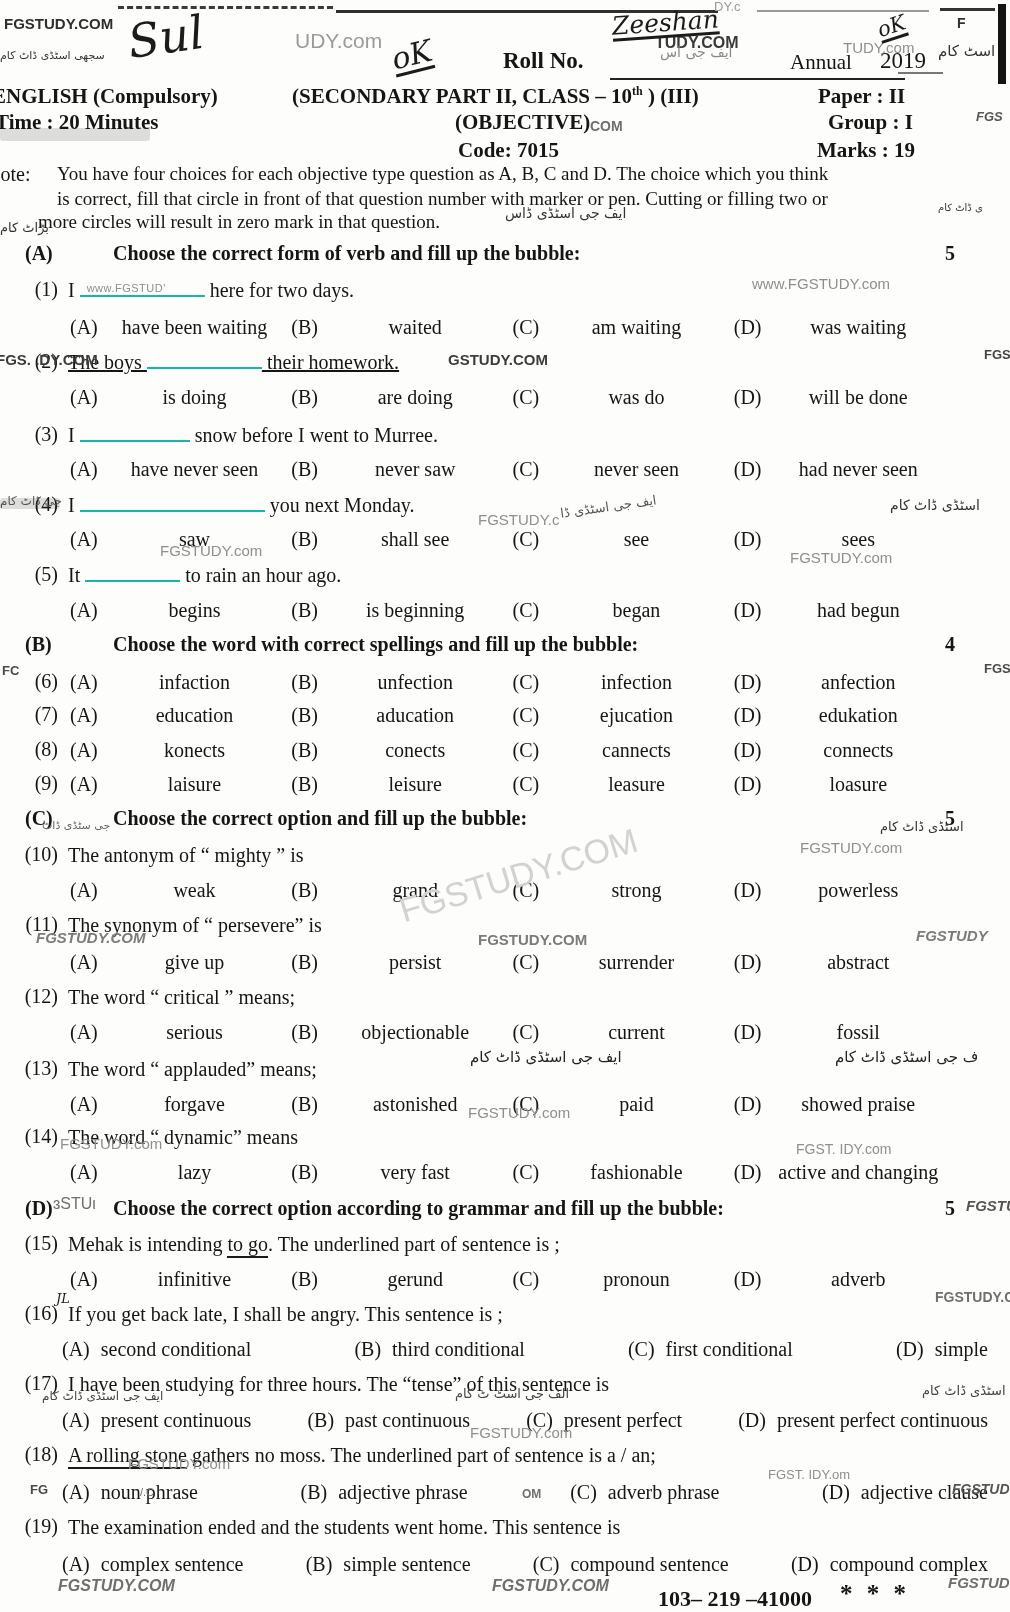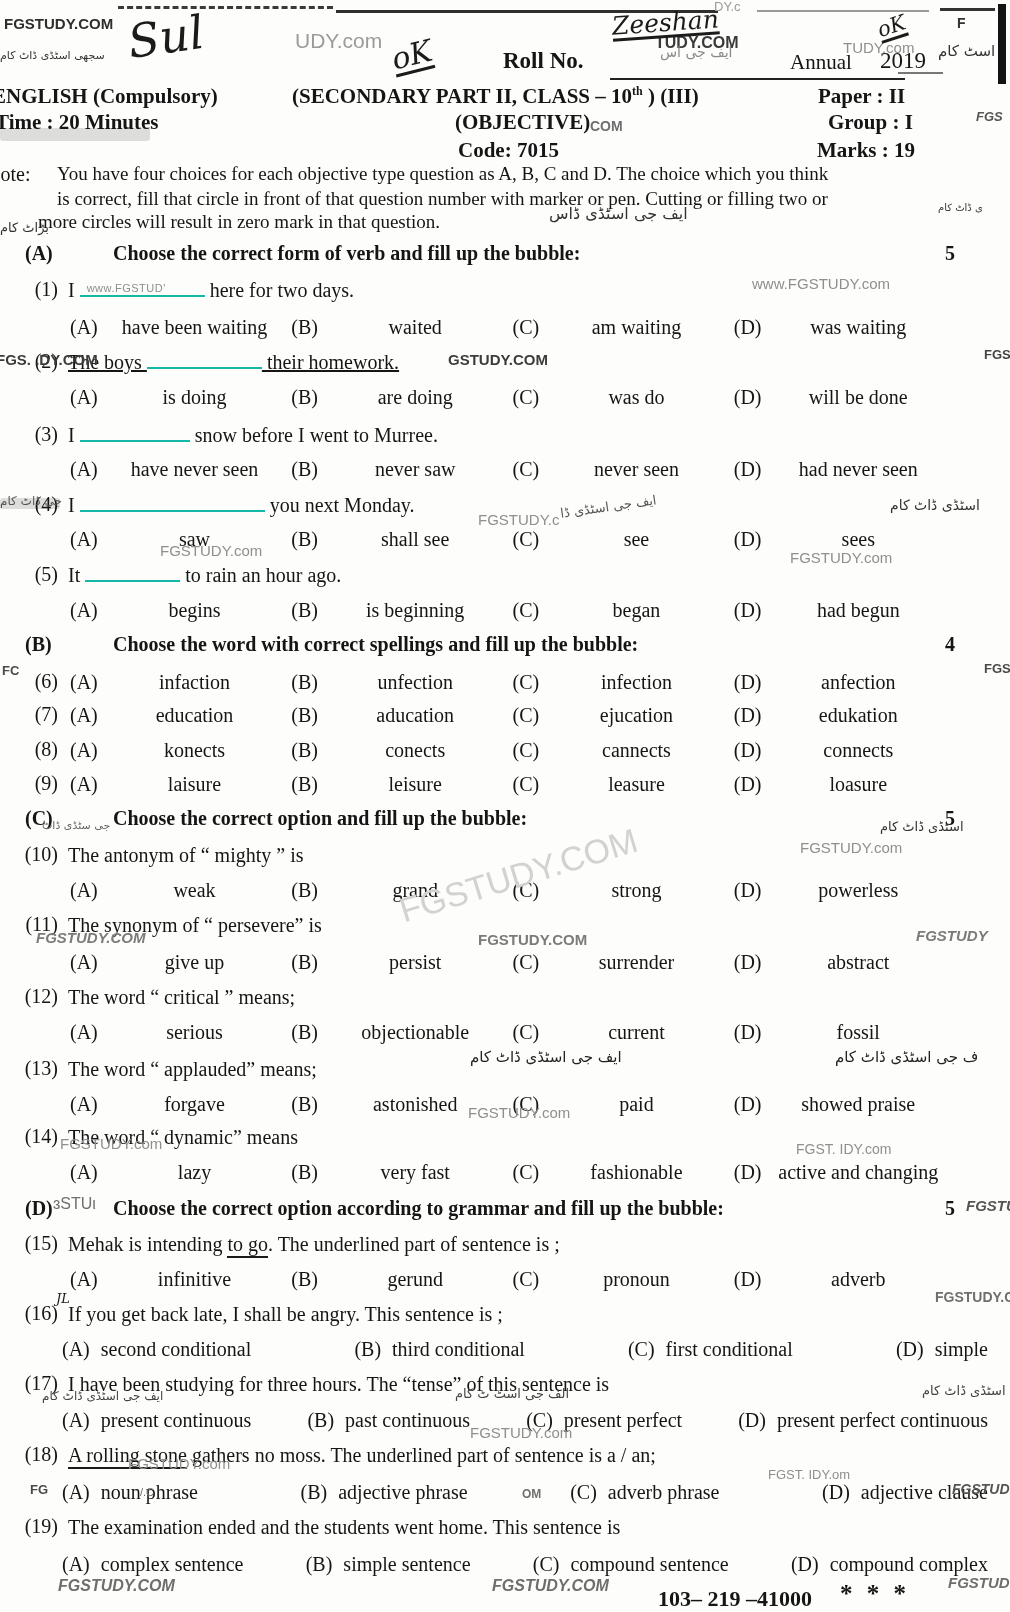--- a/index.html
+++ b/index.html
@@ -510,21 +510,21 @@
       <span class="wm" style="left: 768px; top: 1468px; font-size: 13px; color: rgb(143, 143, 143);">FGST. IDY.om</span>
       <span class="wm" style="left: 952px; top: 1482px; font-size: 14px; color: rgb(85, 85, 85); font-weight: bold; font-style: italic;">FGSTUDY</span>
       <span class="wm" style="left: 58px; top: 1578px; font-size: 16px; color: rgb(110, 110, 110); font-weight: bold; font-style: italic;">FGSTUDY.COM</span>
       <span class="wm" style="left: 492px; top: 1578px; font-size: 16px; color: rgb(110, 110, 110); font-weight: bold; font-style: italic;">FGSTUDY.COM</span>
       <span class="wm" style="left: 948px; top: 1575px; font-size: 15px; color: rgb(110, 110, 110); font-weight: bold; font-style: italic;">FGSTUD</span>
       <span class="uwm" style="left: 0px; top: 38px; font-size: 11px; color: rgb(51, 51, 51); margin-top: 12px;">سجھی اسٹڈی ڈاٹ کام</span>
       <span class="uwm" style="left: 938px; top: 44px; font-size: 15px; color: rgb(51, 51, 51);">اسٹ کام</span>
       <span class="uwm" style="left: 660px; top: 45px; font-size: 14px; color: rgb(138, 138, 138);">ایف جی اس</span>
       <span class="uwm" style="left: 0px; top: 221px; font-size: 13px; color: rgb(51, 51, 51);">بڑاٹ کام</span>
       <span class="uwm" style="left: 938px; top: 203px; font-size: 10px; color: rgb(51, 51, 51);">ی ڈاٹ کام</span>
-      <span class="uwm" style="left: 505px; top: 206px; font-size: 16px; color: rgb(51, 51, 51); margin-left: 44px;">ایف جی اسٹڈی ڈاس</span>
+      <span class="uwm" style="left: 505px; top: 206px; font-size: 14px; color: rgb(51, 51, 51);">ایف جی اسٹڈی ڈاس</span>
       <span class="uwm" style="left: 560px; top: 500px; font-size: 13px; color: rgb(85, 85, 85); transform: rotate(-8deg);">ایف جی اسٹڈی ڈا</span>
       <span class="uwm" style="left: 890px; top: 498px; font-size: 14px; color: rgb(51, 51, 51);">اسٹڈی ڈاٹ کام</span>
       <span class="uwm" style="left: 0px; top: 495px; font-size: 12px; color: rgb(85, 85, 85);">جی ڈاٹ کام</span>
       <span class="uwm" style="left: 42px; top: 820px; font-size: 11px; color: rgb(102, 102, 102);">جی سٹڈی ڈاٹ</span>
       <span class="uwm" style="left: 880px; top: 820px; font-size: 13px; color: rgb(51, 51, 51);">اسٹڈی ڈاٹ کام</span>
       <span class="uwm" style="left: 470px; top: 1050px; font-size: 15px; color: rgb(34, 34, 34);">ایف جی اسٹڈی ڈاٹ کام</span>
       <span class="uwm" style="left: 835px; top: 1050px; font-size: 15px; color: rgb(34, 34, 34);">ف جی اسٹڈی ڈاٹ کام</span>
       <span class="uwm" style="left: 42px; top: 1390px; font-size: 12px; color: rgb(68, 68, 68);">ایف جی اسٹڈی ڈاٹ کام</span>
       <span class="uwm" style="left: 455px; top: 1387px; font-size: 13px; color: rgb(68, 68, 68);">الف جی اسٹ ٹ کام</span>
       <span class="uwm" style="left: 922px; top: 1384px; font-size: 13px; color: rgb(68, 68, 68);">اسٹڈی ڈاٹ کام</span>

